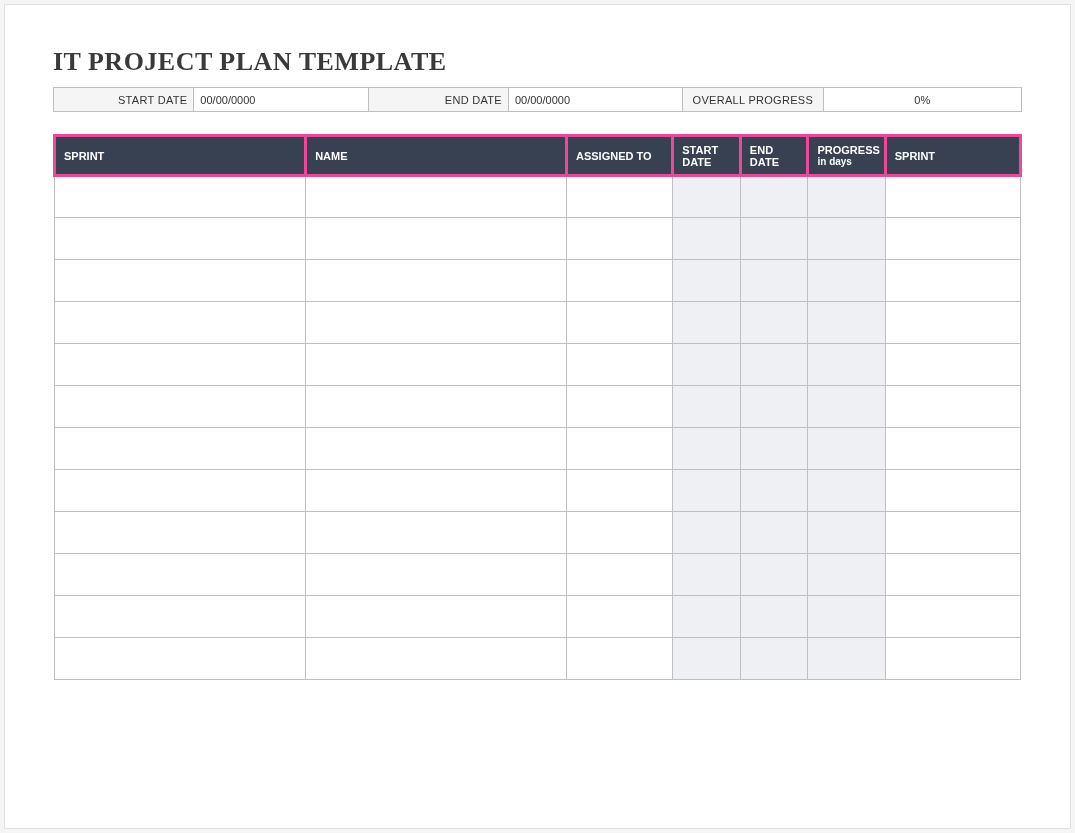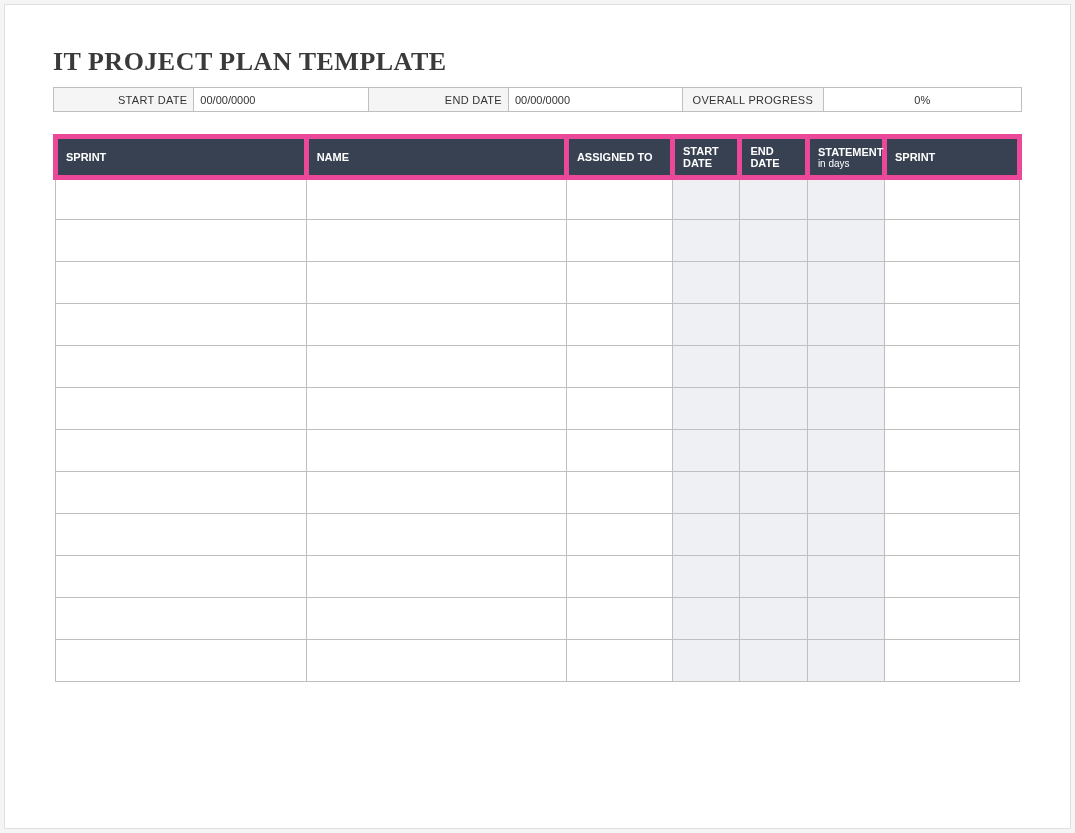--- a/index.html
+++ b/index.html
@@ -55,26 +55,26 @@
   table-layout: fixed;
 }
 .grid th {
   background: #374151;
   color: #fff;
   font-family: "Century Gothic", "Segoe UI", Arial, sans-serif;
   font-size: 11px;
   font-weight: 700;
   text-align: left;
   padding: 6px 8px;
-  border: 5px solid #ec4899;
+  border: 3px solid #ec4899;
   height: 40px;
   vertical-align: middle;
 }
 .grid th .sub {
-  font-weight: 400;
+  font-weight: 700;
   font-size: 10px;
   display: block;
 }
 .grid td {
   border: 1px solid #bfbfbf;
   height: 42px;
   font-size: 11px;
   padding: 4px 6px;
 }
 .grid td.shade { background: #eef0f3; }
@@ -135,21 +135,21 @@
         <col class="g7">
     </colgroup>
     <thead>
       <tr>
         <th>SPRINT</th>
         <th>NAME</th>
         <th>ASSIGNED TO</th>
         <th>START DATE</th>
         <th>END DATE</th>
         <th>
-          <span>STATEMENT</span>
+          <span>PROGRESS</span>
           <span class="sub">in days</span>
         </th>
         <th>SPRINT</th>
       </tr>
     </thead>
     <tbody id="grid-body">
         <tr>
           <td></td>
           <td></td>
           <td></td>

